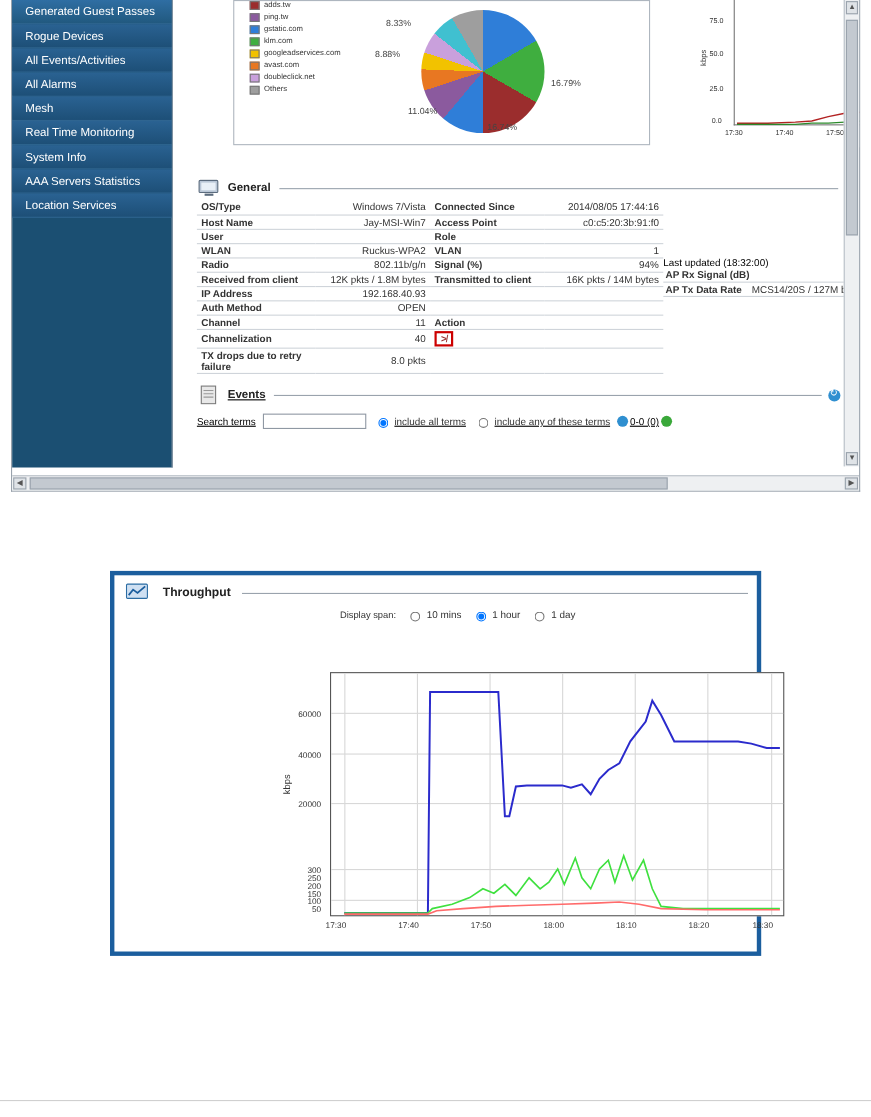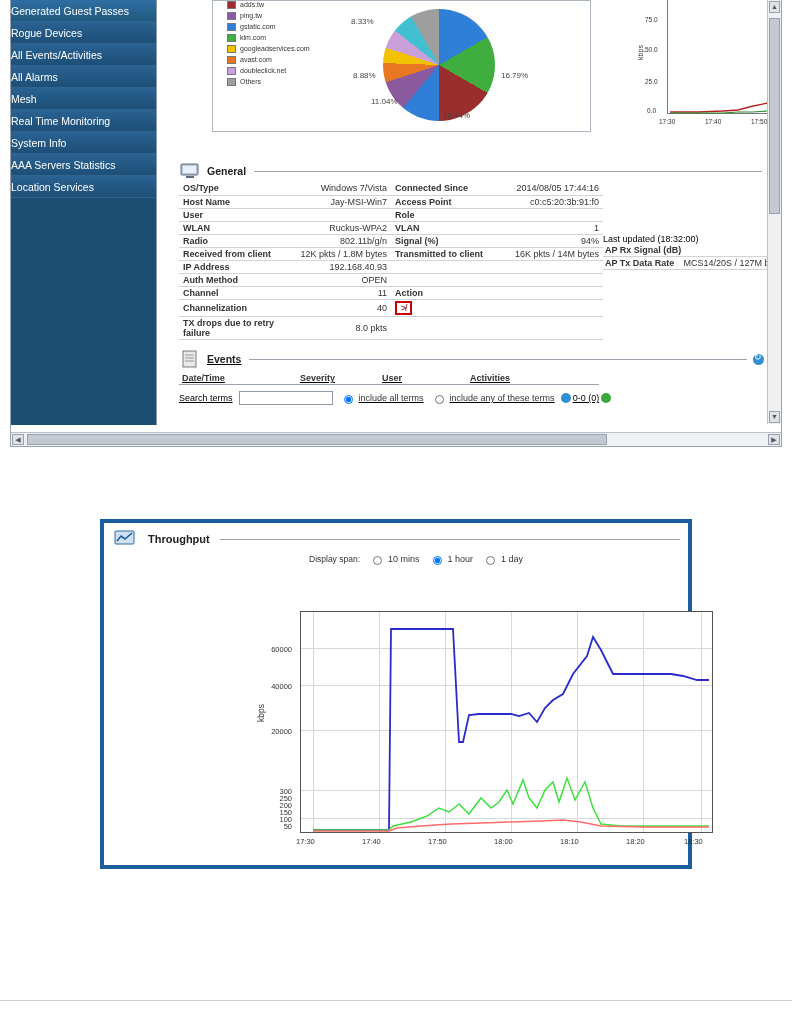--- a/index.html
+++ b/index.html
@@ -21,21 +21,21 @@
     overflow: hidden;
   }
   .sidebar {
     position: absolute; left: 0; top: 0; width: 146px; height: 425px;
     background: #1b4f72;
     border-right: 1px solid #8d99a6;
   }
   .sidebar-item {
     height: 22px; line-height: 22px;
     color: #ffffff; font-size: 10.5px;
-    padding-left: 0;
+    padding-left: 12px;
     border-bottom: 1px solid #2f6591;
     background: linear-gradient(#2a6292, #1d4f77);
     white-space: nowrap; overflow: hidden;
   }
   .sidebar-item.first { background: linear-gradient(#2f6ea3, #21597f); }
 
   
   .pie-panel {
     position: absolute; left: 201px; top: 0; width: 379px; height: 132px;
     border: 1px solid #aeb6bf; background: #ffffff;
@@ -240,21 +240,21 @@
           </div>
         <div class="legend-row">
             <span class="legend-sw" style="background:#9e9e9e"></span>
             <span class="legend-lb">Others</span>
           </div>
       </div>
 
       <div class="pie-wrap">
         <div class="pie" style="background: conic-gradient(#2f7ed8 0deg 60deg, #3fae3f 60deg 120deg, #9b2d2d 120deg 180deg, #2f7ed8 180deg 220deg, #8b5a9e 220deg 252deg, #e87722 252deg 272deg, #f2c200 272deg 288deg, #c9a0dc 288deg 308deg, #40c0d0 308deg 330deg, #9e9e9e 330deg 360deg);"></div>
         <div class="pie-lbl" style="left:18px; top:14px;">8.33%</div>
-        <div class="pie-lbl" style="left:8px; top:68px;margin-left:12px;">8.88%</div>
+        <div class="pie-lbl" style="left:8px; top:42px;">8.88%</div>
         <div class="pie-lbl" style="left:38px; top:94px;">11.04%</div>
         <div class="pie-lbl" style="left:110px; top:108px;">16.74%</div>
         <div class="pie-lbl" style="left:168px; top:68px;">16.79%</div>
       </div>
     </div>
 
     <div class="mini-chart">
       <div class="mini-ylab">kbps</div>
       <div class="mini-tick" style="left:6px; top:22px;">75.0</div>
       <div class="mini-tick" style="left:6px; top:52px;">50.0</div>
@@ -381,30 +381,20 @@
               <line x1="4" y1="8" x2="13" y2="8" stroke="#9a9a9a"></line>
               <line x1="4" y1="11" x2="13" y2="11" stroke="#9a9a9a"></line>
             </svg>
         </span>
         <span class="sec-title">Events</span>
         <span class="sec-rule"></span>
         <span class="sec-ref"></span>
         <span class="sec-plus"></span>
       </div>
 
-      <table class="ev-table">
-        <tbody>
-            <tr>
-          <th style="width:118px">Date/Time</th>
-          <th style="width:82px">Severity</th>
-          <th style="width:88px">User</th>
-          <th>Activities</th>
-        </tr>
-      </tbody>
-        </table>
 
       <div class="srch">
         <span>Search terms</span>
         <input type="text" value="" style="">
         <label class="radio-lb">
           <input class="radio" type="radio" name="terms" checked="" style="">
           <span>include all terms</span>
         </label>
         <label class="radio-lb">
           <input class="radio" type="radio" name="terms" style="">

